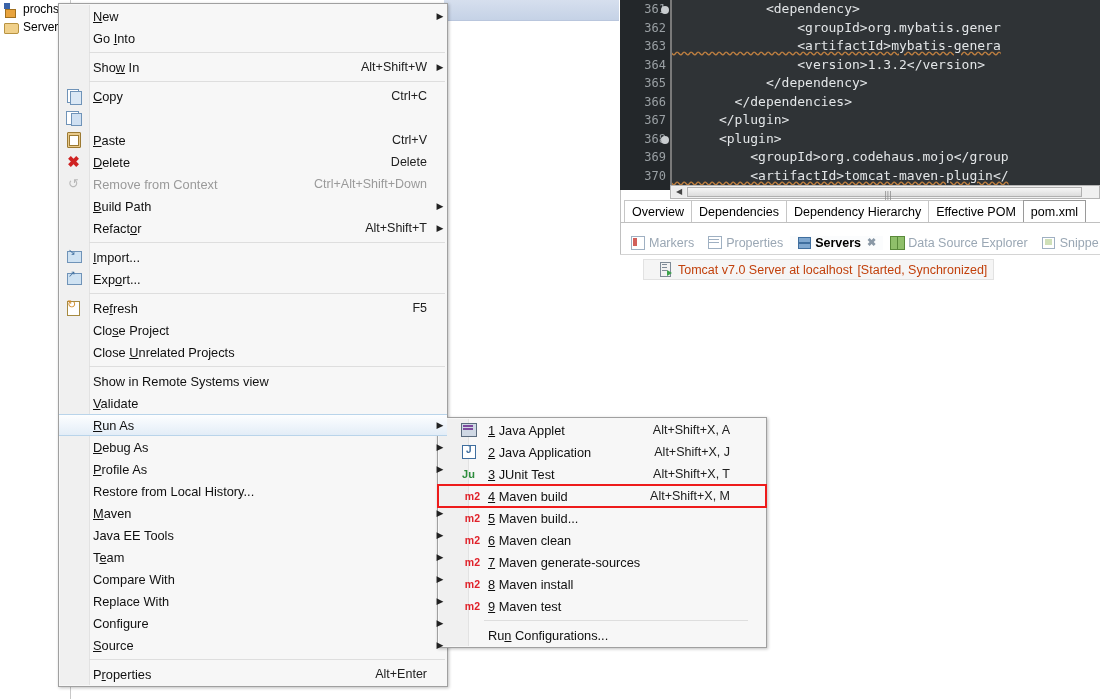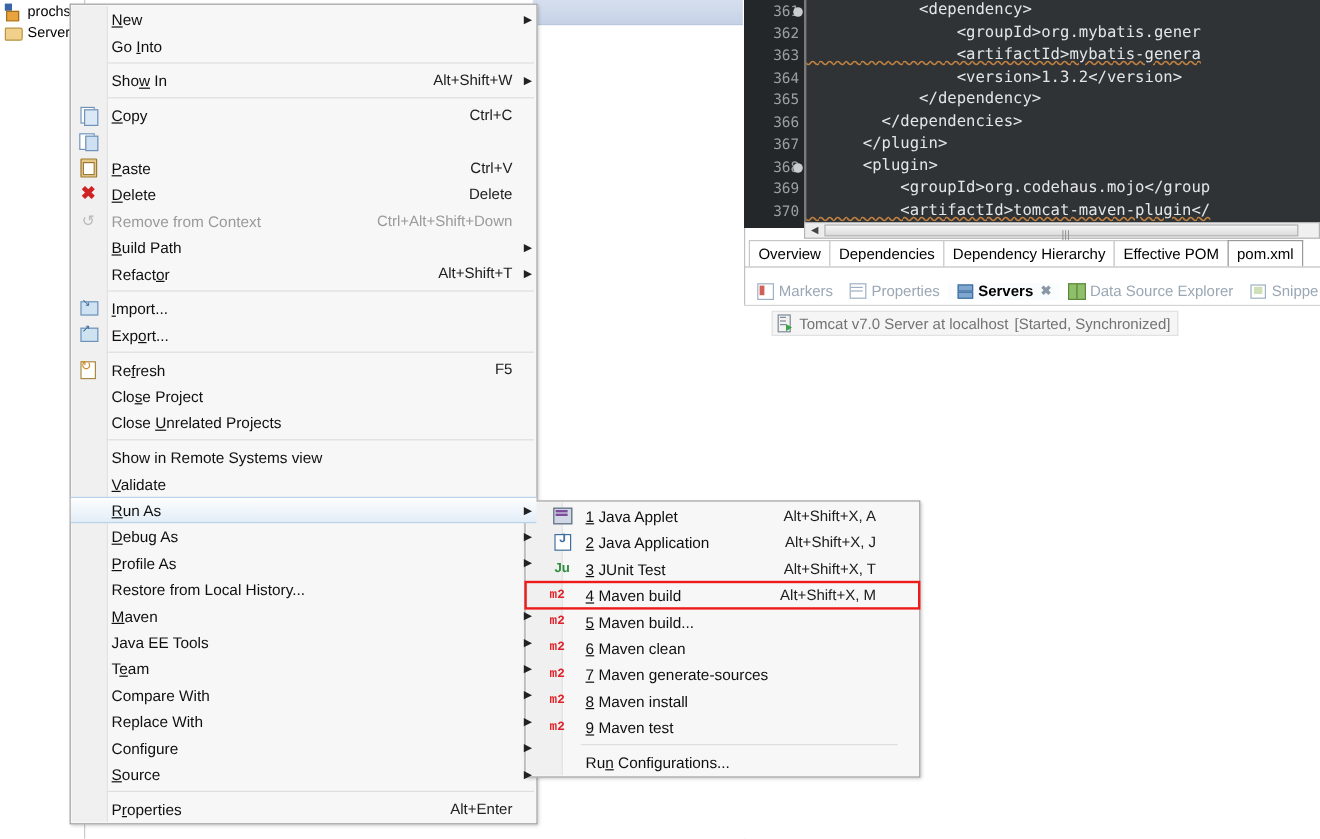--- a/index.html
+++ b/index.html
@@ -143,22 +143,22 @@
   .vt-close { font-size: 11px; color: #8a98a6; margin-left: 2px; }
 
   
   .servers-body {
     position: absolute; left: 620px; top: 254px; width: 480px; height: 445px;
     background: #ffffff; border-top: 1px solid #d4d4d4;
   }
   .server-row {
     position: absolute; left: 23px; top: 4px;
     display: flex; align-items: center; gap: 5px;
-    padding: 2px 6px 2px 3px;
-    font-size: 12.5px; color: #737373; white-space: nowrap;
+    padding: 2px 6px 2px 15px;
+    font-size: 12.5px; color: #c2410c; white-space: nowrap;
     background: #f5f5f5; border: 1px solid #e2e2e2;
   }
   .ic-tomcat { width: 14px; height: 15px; position: relative; flex: none; }
   .ic-tomcat::before { content:""; position:absolute; left:1px; top:0; width:9px; height:13px;
     background:#f2f2f2; border:1px solid #7e8a96; }
   .ic-tomcat::after { content:""; position:absolute; left:3px; top:2px; width:5px; height:1px;
     background:#7e8a96; box-shadow: 0 3px 0 #7e8a96, 0 6px 0 #7e8a96; }
   .tomcat-play {
     position:absolute; left:8px; top:8px; width:0; height:0;
     border-left:5px solid #3ba24a; border-top:3px solid transparent; border-bottom:3px solid transparent;
@@ -232,22 +232,22 @@
     background: #f7f7f7; border: 1px solid #a0a0a0;
     box-shadow: 1px 1px 3px rgba(0,0,0,0.25);
     box-sizing: border-box; padding: 1px 16px;
   }
   .sub-menu::before {
     content:""; position:absolute; left:1px; top:1px; width:29px; bottom:1px;
     background:#f0f0f0; border-right:1px solid #e2e2e2;
   }
   .m2 {
     position:absolute; left:4px; top:5px; width:22px;
-    color:#e0222a; font-size:10.5px; font-weight:bold; font-family:Liberation Mono, monospace;
-    text-align:left;
+    color:#e0222a; font-size:10.5px; font-weight:bold; font-family:Liberation Sans, sans-serif;
+    text-align:right;
   }
   .g-applet::before { content:""; position:absolute; left:7px; top:4px; width:14px; height:12px;
     background:#cfd8e4; border:1px solid #5b6b7e; }
   .g-applet::after { content:""; position:absolute; left:9px; top:6px; width:10px; height:2px;
     background:#7d4a9e; box-shadow: 0 3px 0 #7d4a9e; }
   .g-javaapp::before { content:""; position:absolute; left:8px; top:4px; width:12px; height:12px;
     background:#ffffff; border:1px solid #3f6e9e; }
   .g-javaapp::after { content:"J"; position:absolute; left:12px; top:3px; color:#3f6e9e;
     font-size:10px; font-weight:bold; }
   .g-junit { color:#2c8c3c; font-size:11px; font-weight:bold; line-height:22px; text-align:center; }

